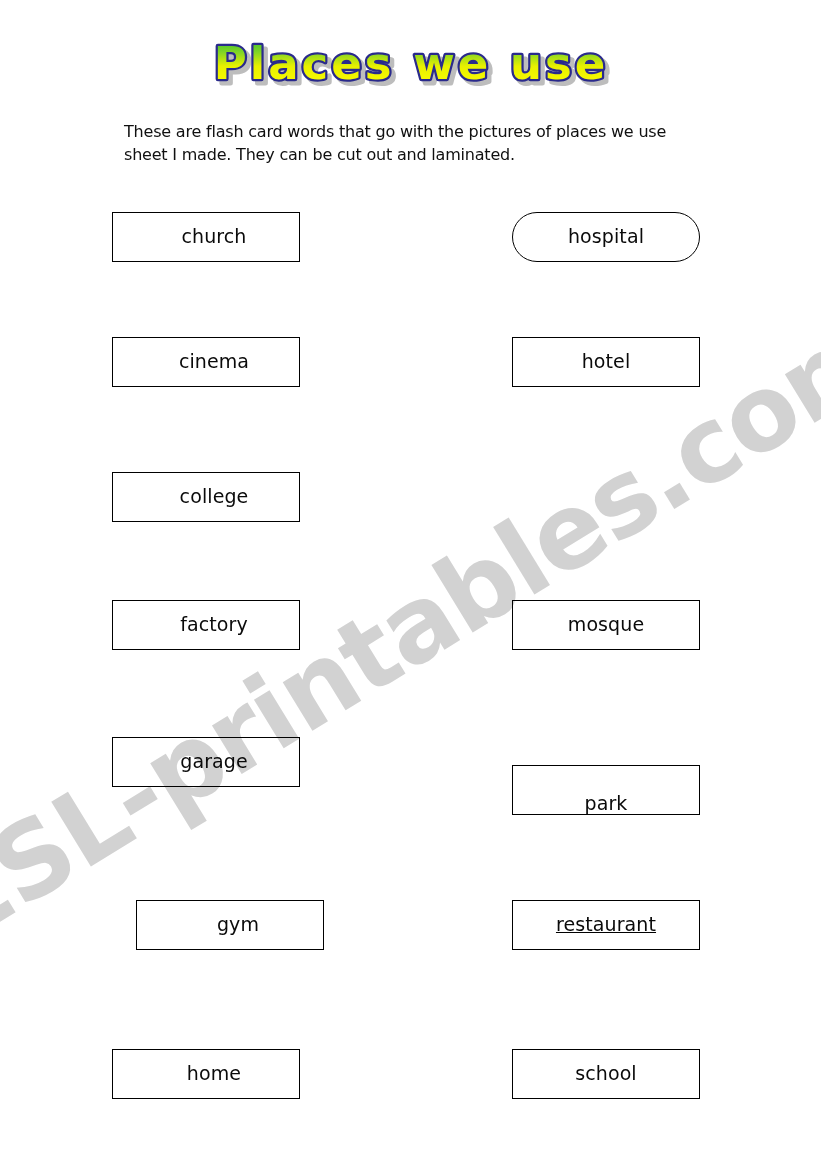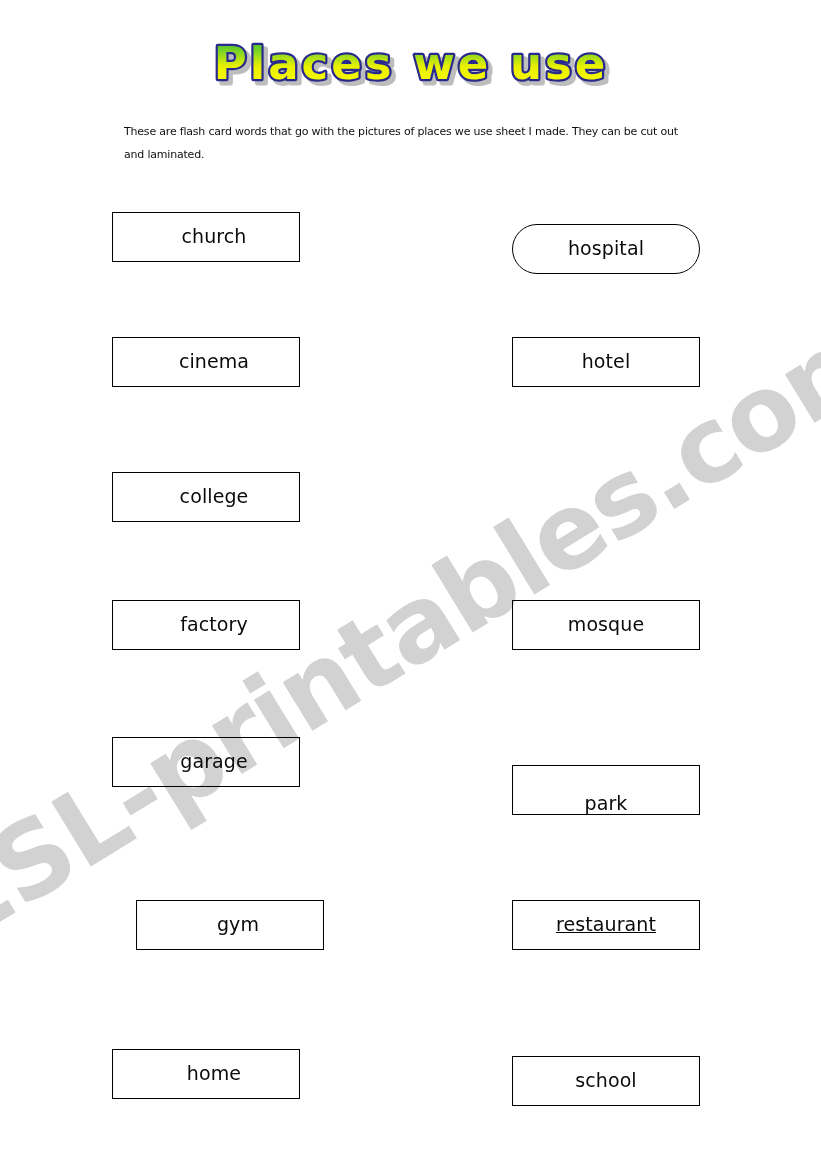--- a/index.html
+++ b/index.html
@@ -59,21 +59,21 @@
   }
 
   
   #description {
     position: absolute;
     left: 124px;
     top: 120px;
     width: 560px;
     z-index: 3;
     font-family: "DejaVu Sans", sans-serif;
-    font-size: 11px;
+    font-size: 16px;
     line-height: 23px;
     color: #101010;
     letter-spacing: -0.2px;
   }
 
   
   #cards {
     position: absolute;
     left: 0;
     top: 0;
@@ -129,21 +129,21 @@
       <text id="title-main" x="280" y="42" text-anchor="middle" font-family="'DejaVu Sans', sans-serif" font-size="45" font-weight="700" letter-spacing="3" fill="url(#titleGrad)" stroke="#2a2a8c" stroke-width="4.5" stroke-linejoin="round" paint-order="stroke">Places we use</text>
     </svg>
   </div>
 
   <div id="description">These are flash card words that go with the pictures of places we use sheet I made. They can be cut out and laminated.</div>
 
   <div id="cards">
       <div class="card col-left" style="top: 212px;">
         <span class="card-label">church</span>
       </div>
-      <div class="card col-right" style="top: 224px; border-radius: 25px;">
+      <div class="card col-right" style="top: 212px; border-radius: 25px;">
         <span class="card-label">hospital</span>
       </div>
       <div class="card col-right" style="top: 337px;">
         <span class="card-label">hotel</span>
       </div>
       <div class="card col-left" style="top: 337px;">
         <span class="card-label">cinema</span>
       </div>
       <div class="card col-left" style="top: 472px;">
         <span class="card-label">college</span>
@@ -162,18 +162,18 @@
       </div>
       <div class="card col-left" style="top: 900px; margin-left: 24px;">
         <span class="card-label">gym</span>
       </div>
       <div class="card col-right" style="top: 900px; text-decoration: underline;">
         <span class="card-label">restaurant</span>
       </div>
       <div class="card col-left" style="top: 1049px;">
         <span class="card-label">home</span>
       </div>
-      <div class="card col-right" style="top: 1049px; margin-top: 7px;">
+      <div class="card col-right" style="top: 1049px;">
         <span class="card-label">school</span>
       </div>
     </div>
 
 </div>
 
 </body></html>

